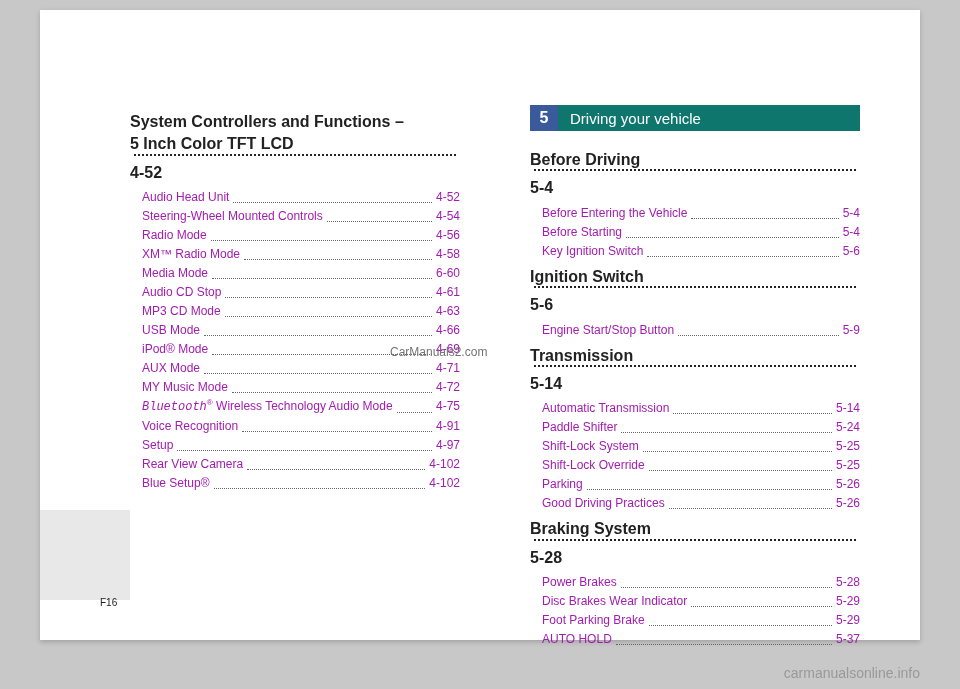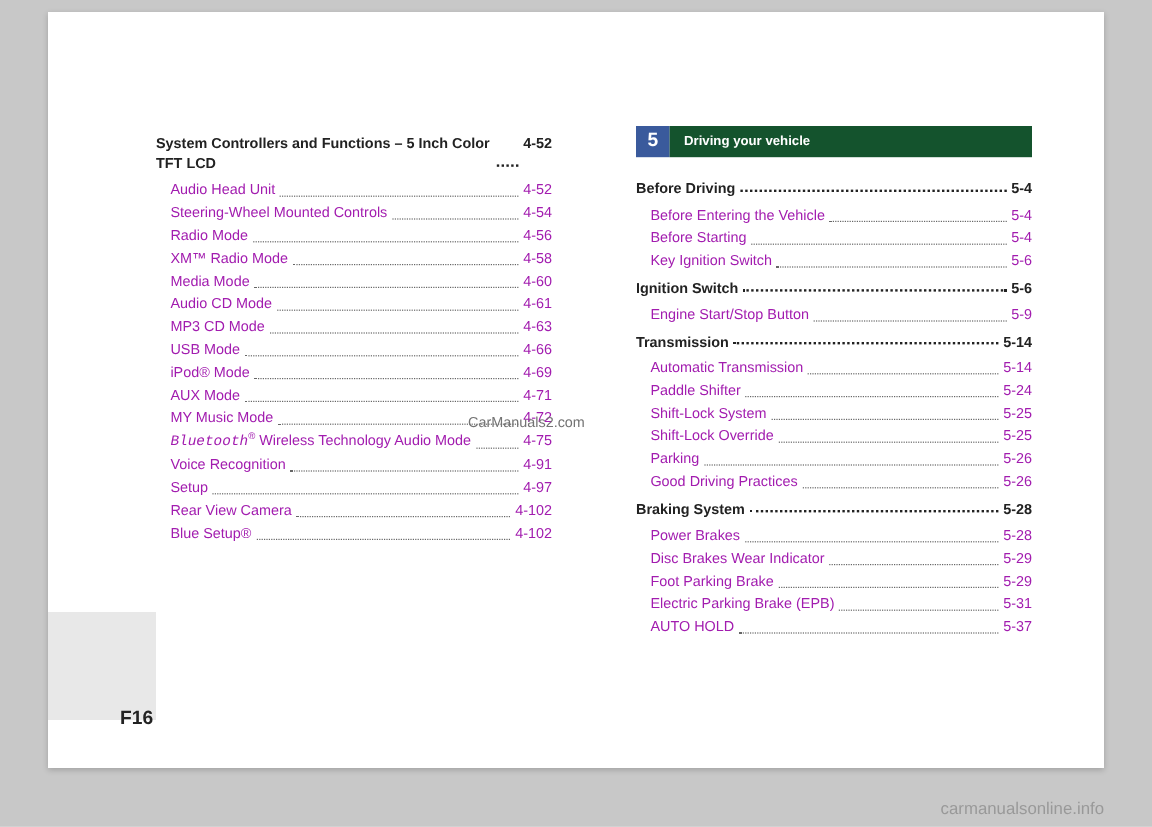--- a/index.html
+++ b/index.html
@@ -45,37 +45,38 @@
       color: #fff;
       font-weight: bold;
       font-size: 16px;
       width: 28px;
       height: 26px;
       display: flex;
       align-items: center;
       justify-content: center;
     }
     .section-title {
-      background: #14532d;
+      background: #0f766e;
       color: #fff;
-      font-weight: bold;
-      font-size: 11px;
+      font-weight: normal;
+      font-size: 15px;
       padding: 4px 12px;
       flex: 1;
       display: flex;
       align-items: center;
     }
     .toc-heading {
       display: flex;
       justify-content: space-between;
       font-weight: bold;
-      font-size: 12px;
+      font-size: 16px;
       color: #222;
       margin: 6px 0 4px 0;
       line-height: 1.4;
+      flex-direction: column;
     }
     .toc-heading .dots {
       flex: 1;
       border-bottom: 2px dotted #222;
       margin: 0 4px 4px 4px;
       position: relative;
       top: -2px;
     }
     .toc-sub {
       display: flex;
@@ -107,22 +108,22 @@
       top: 335px;
       color: #737373;
       font-size: 12px;
       font-style: normal;
       pointer-events: none;
     }
     .page-footer {
       position: absolute;
       bottom: 32px;
       left: 60px;
-      font-weight: bold;
-      font-size: 16px;
+      font-weight: normal;
+      font-size: 10px;
       color: #222;
     }
     .site-footer {
       position: absolute;
       bottom: 8px;
       right: 40px;
       color: #999;
       font-size: 14px;
     }
     .italic {
@@ -164,24 +165,24 @@
             <span class="page-num">4-56</span>
           </div>
           <div class="toc-sub">
             <span class="label">XM™ Radio Mode</span>
             <span class="dots"></span>
             <span class="page-num">4-58</span>
           </div>
           <div class="toc-sub">
             <span class="label">Media Mode</span>
             <span class="dots"></span>
-            <span class="page-num">4-60</span>
-          </div>
-          <div class="toc-sub">
-            <span class="label">Audio CD Mode</span>
+            <span class="page-num">6-60</span>
+          </div>
+          <div class="toc-sub">
+            <span class="label">Audio CD Stop</span>
             <span class="dots"></span>
             <span class="page-num">4-61</span>
           </div>
           <div class="toc-sub">
             <span class="label">MP3 CD Mode</span>
             <span class="dots"></span>
             <span class="page-num">4-63</span>
           </div>
           <div class="toc-sub">
             <span class="label">USB Mode</span>
@@ -316,25 +317,20 @@
             <span class="label">Disc Brakes Wear Indicator</span>
             <span class="dots"></span>
             <span class="page-num">5-29</span>
           </div>
           <div class="toc-sub">
             <span class="label">Foot Parking Brake</span>
             <span class="dots"></span>
             <span class="page-num">5-29</span>
           </div>
           <div class="toc-sub">
-            <span class="label">Electric Parking Brake (EPB)</span>
-            <span class="dots"></span>
-            <span class="page-num">5-31</span>
-          </div>
-          <div class="toc-sub">
             <span class="label">AUTO HOLD</span>
             <span class="dots"></span>
             <span class="page-num">5-37</span>
           </div>
         </div>
     </div>
   </div>
 
   <div class="watermark">CarManuals2.com</div>
   <div class="page-footer">F16</div>

